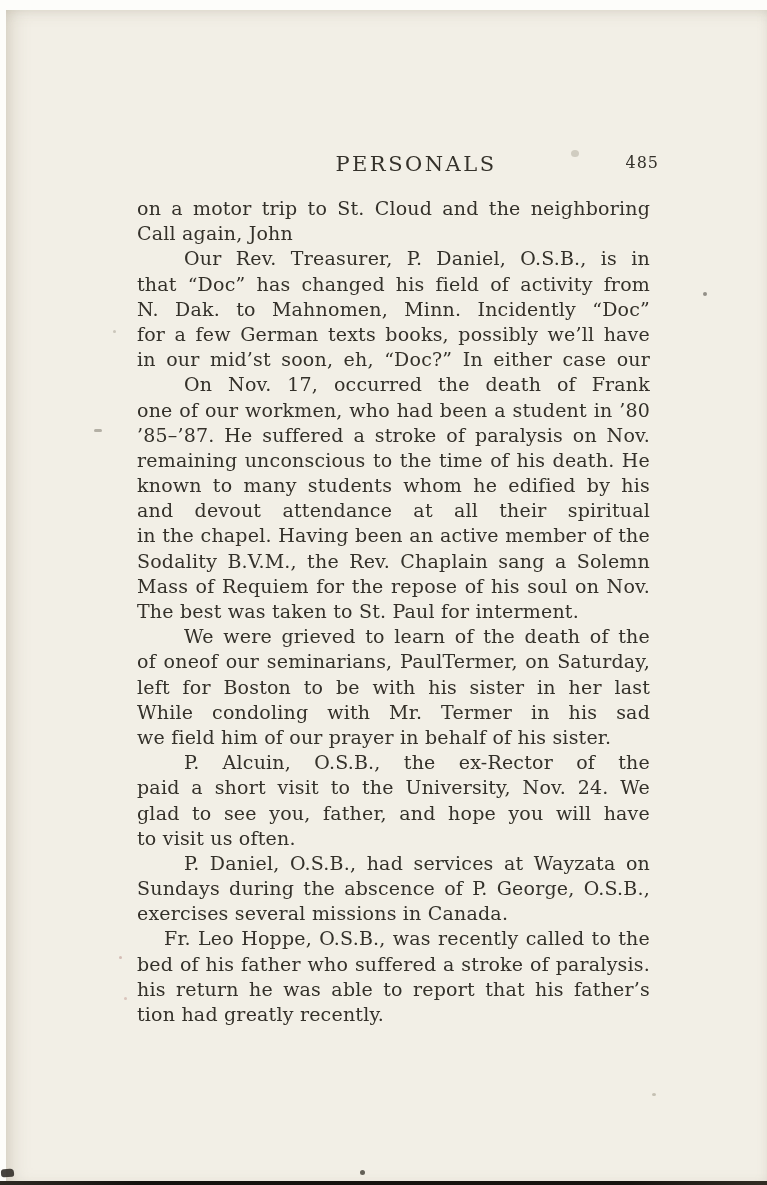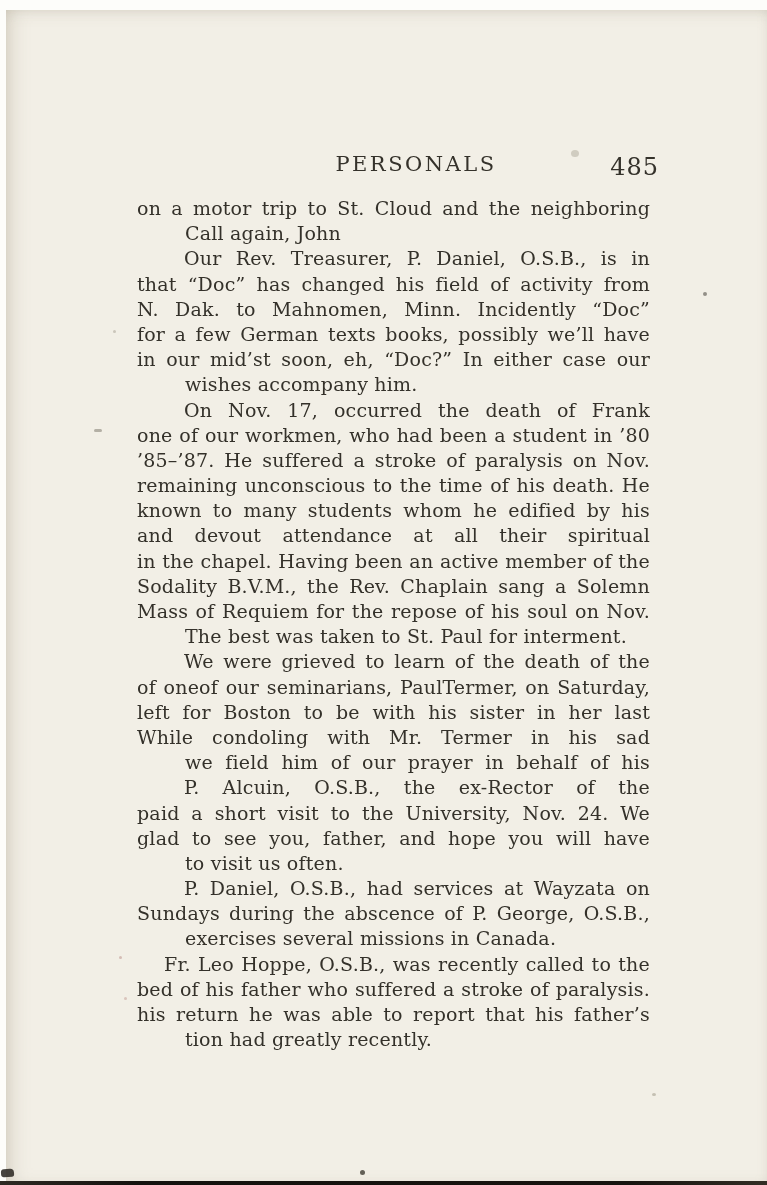--- a/index.html
+++ b/index.html
@@ -18,31 +18,31 @@
   }
   .header{
     position:absolute;left:131px;top:142px;width:514px;height:30px;
   }
   .running-title{
     position:absolute;left:50%;transform:translateX(-50%);margin-left:22px;
     font-size:21px;letter-spacing:2.5px;color:#35322b;white-space:nowrap;
   }
   .page-number{
     position:absolute;right:-8px;top:1px;
-    font-size:24px;letter-spacing:1px;color:#35322b;
+    font-size:16px;letter-spacing:1px;color:#35322b;
   }
   .text-block{
     position:absolute;left:131px;top:186px;width:513px;
     font-size:19px;color:#34312a;letter-spacing:.2px;
   }
   .line{
     height:25.2px;line-height:25.2px;overflow:hidden;
     text-align:justify;text-align-last:justify;white-space:normal;
   }
-  .line.para-end{text-align-last:left;margin-left:48px;}
+  .line.para-end{text-align-last:left;}
   .line.ind-normal{text-indent:47px;}
   .line.ind-small{text-indent:27px;}
   .line.ind-none{text-indent:0;}
   .bottom-edge{
     position:absolute;left:0;right:0;bottom:0;height:4px;
     background:linear-gradient(to right,#2e2a23,#14120e 18%,#17140f 82%,#322d24);
   }
   .corner-mark{
     position:absolute;left:1px;bottom:8px;width:13px;height:8px;
     background:#33302a;border-radius:3px 4px 2px 3px;
@@ -59,21 +59,20 @@
     <span class="page-number">485</span>
   </div>
   <div class="text-block" style="color: rgb(52, 49, 42);">
       <div class="line ind-none">on a motor trip to St. Cloud and the neighboring burgs.</div>
       <div class="line ind-none para-end">Call again, John</div>
       <div class="line ind-normal">Our Rev. Treasurer, P. Daniel, O.S.B., is in receipt</div>
       <div class="line ind-none">that “Doc” has changed his field of activity from Pisek,</div>
       <div class="line ind-none">N. Dak. to Mahnomen, Minn. Incidently “Doc” asked</div>
       <div class="line ind-none">for a few German texts books, possibly we’ll have him</div>
       <div class="line ind-none">in our mid’st soon, eh, “Doc?” In either case our best</div>
-      <div class="line ind-none para-end">wishes accompany him.</div>
       <div class="line ind-normal">On Nov. 17, occurred the death of Frank Breuer,</div>
       <div class="line ind-none">one of our workmen, who had been a student in ’80 and</div>
       <div class="line ind-none">’85–’87. He suffered a stroke of paralysis on Nov. 13,</div>
       <div class="line ind-none">remaining unconscious to the time of his death. He was</div>
       <div class="line ind-none">known to many students whom he edified by his regular</div>
       <div class="line ind-none">and devout attendance at all their spiritual exercises</div>
       <div class="line ind-none">in the chapel. Having been an active member of the</div>
       <div class="line ind-none">Sodality B.V.M., the Rev. Chaplain sang a Solemn High</div>
       <div class="line ind-none">Mass of Requiem for the repose of his soul on Nov. 18.</div>
       <div class="line ind-none para-end">The best was taken to St. Paul for interment.</div>

